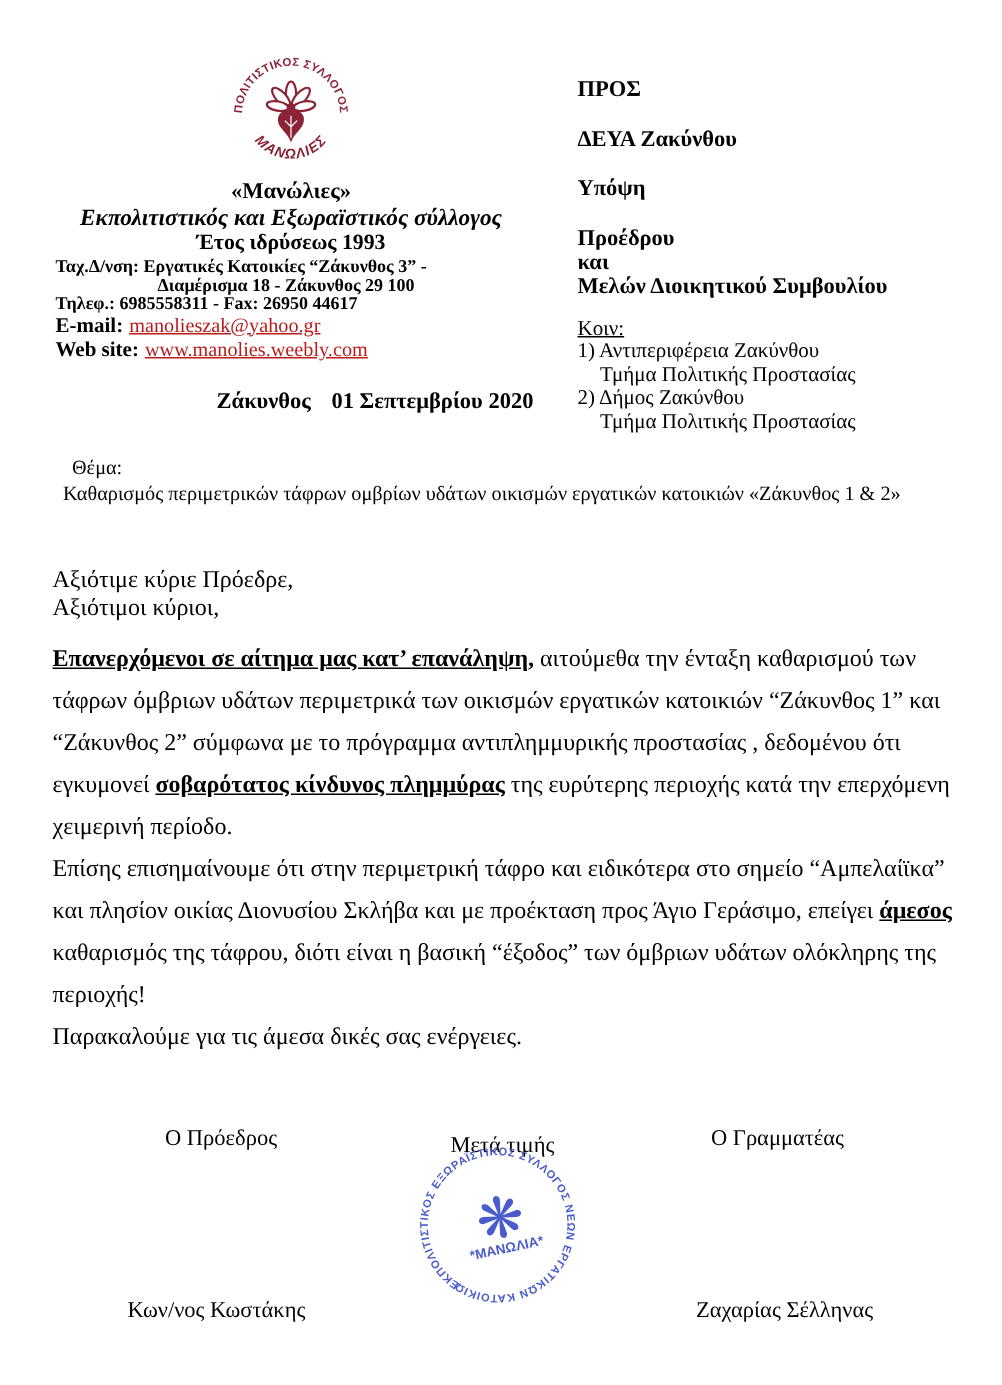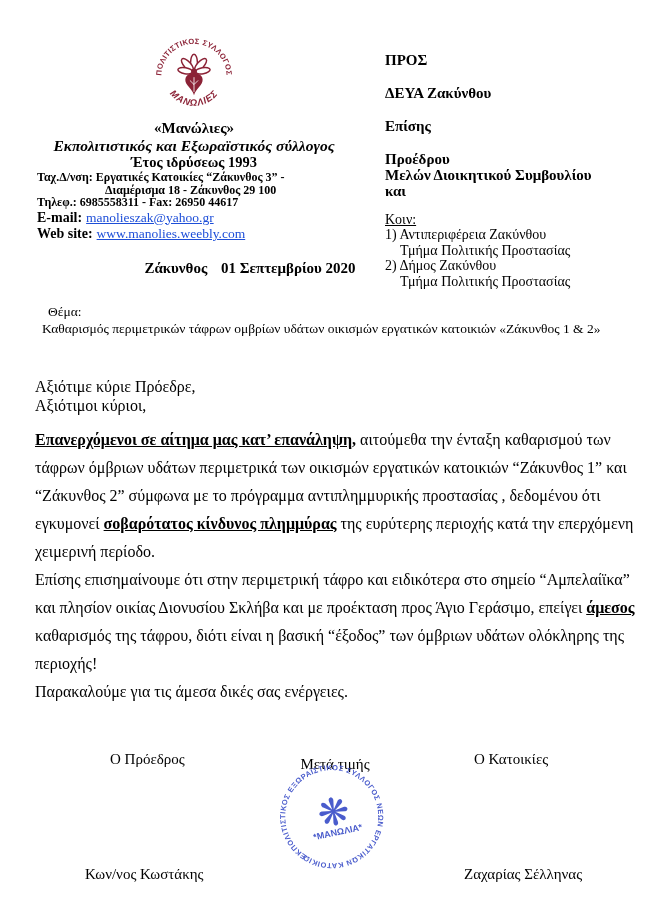--- a/index.html
+++ b/index.html
@@ -12,21 +12,21 @@
   .logo-svg { display:block; margin:0 auto 2px auto; }
   .org-name { font-weight:bold; font-size:15px; line-height:17px; }
   .org-subtitle { font-weight:bold; font-size:15.5px; line-height:17px;font-style:italic; }
   .org-founded { font-weight:bold; font-size:14.5px; line-height:16px; }
   .org-contact { text-align:left; padding-left:19px; margin-top:1px; white-space:nowrap; }
   .addr-line1, .phone-line { font-weight:bold; font-size:12px; line-height:12.5px; }
   .addr-line2 { font-weight:bold; font-size:12px; line-height:12.5px; padding-left:68px; }
   .contact-row { line-height:14.5px; margin-top:1px; }
   .contact-label { font-weight:bold; font-size:14px; }
   .contact-label-fb { font-size:14.5px; text-decoration:underline; }
-  .link { color:#1d4ed8; text-decoration:underline; font-size:13.5px; cursor:pointer; }
+  .link { color:#b91c1c; text-decoration:underline; font-size:13.5px; cursor:pointer; }
   
   .recipient-block { position:absolute; left:385px; top:52px; width:275px; font-size:15px; }
   .rcp-strong { font-weight:bold; line-height:16px; }
   .mb16 { margin-bottom:17px; }
   .cc-block { margin-top:13px; font-size:14px; }
   .cc-label { text-decoration:underline; line-height:15px; }
   .cc-name { line-height:15.5px; }
   .cc-dept { line-height:15.5px; padding-left:15px; }
   
   .date-line { position:absolute; left:110px; top:260px; width:280px; text-align:center;
@@ -102,24 +102,24 @@
       <div class="contact-row">
         <span class="contact-label">Web site:</span>
         <a class="link">www.manolies.weebly.com</a>
       </div>
     </div>
   </div>
 
   <div class="recipient-block">
     <div class="rcp-strong mb16">ΠΡΟΣ</div>
     <div class="rcp-strong mb16">ΔΕΥΑ Ζακύνθου</div>
-    <div class="rcp-strong mb16">Επίσης</div>
+    <div class="rcp-strong mb16">Υπόψη</div>
     <div class="rcp-strong">Προέδρου</div>
+    <div class="rcp-strong">και</div>
     <div class="rcp-strong">Μελών Διοικητικού Συμβουλίου</div>
-    <div class="rcp-strong">και</div>
     <div class="cc-block">
       <div class="cc-label">Κοιν:</div>
       <div class="cc-name">1) Αντιπεριφέρεια Ζακύνθου</div>
       <div class="cc-dept">Τμήμα Πολιτικής Προστασίας</div>
       <div class="cc-name">2) Δήμος Ζακύνθου</div>
       <div class="cc-dept">Τμήμα Πολιτικής Προστασίας</div>
     </div>
   </div>
 
   <div class="date-line">
@@ -135,21 +135,21 @@
   <div class="body-block">
     <div class="salutation">Αξιότιμε κύριε Πρόεδρε,</div>
     <div class="salutation">Αξιότιμοι κύριοι,</div>
     <p class="first"><span class="b-u">Επανερχόμενοι  σε αίτημα  μας  κατ’ επανάληψη,</span><span> αιτούμεθα την ένταξη καθαρισμού των τάφρων όμβριων υδάτων περιμετρικά των οικισμών  εργατικών κατοικιών “Ζάκυνθος 1” και “Ζάκυνθος 2” σύμφωνα με το πρόγραμμα αντιπλημμυρικής προστασίας , δεδομένου ότι εγκυμονεί </span><span class="b-u">σοβαρότατος  κίνδυνος  πλημμύρας</span><span>  της ευρύτερης περιοχής κατά την επερχόμενη χειμερινή περίοδο.</span></p>
     <p><span>Επίσης επισημαίνουμε ότι στην περιμετρική τάφρο και ειδικότερα στο σημείο “Αμπελαίϊκα” και πλησίον οικίας Διονυσίου Σκλήβα και με προέκταση προς Άγιο Γεράσιμο, επείγει </span><span class="b-u">άμεσος</span><span> καθαρισμός της τάφρου, διότι είναι η βασική “έξοδος” των όμβριων υδάτων ολόκληρης της περιοχής!</span></p>
     <p>Παρακαλούμε για τις άμεσα δικές σας ενέργειες.</p>
   </div>
 
   <div class="regards">Μετά τιμής</div>
   <div class="pres-title">Ο Πρόεδρος</div>
-  <div class="sec-title">Ο Κατοικίες</div>
+  <div class="sec-title">Ο Γραμματέας</div>
 
   <div class="stamp-wrap">
     <svg class="stamp-svg" width="118" height="112" viewBox="0 0 130 130">
       <defs>
         <path id="stampArc" d="M 23.6 99.7 A 54 54 0 1 1 23.7 99.8" fill="none"></path>
       </defs>
       <text font-size="8.6" font-weight="bold" fill="#4a5ccc" letter-spacing="0.6" font-family="Liberation Sans, sans-serif">
         <textPath href="#stampArc">ΕΚΠΟΛΙΤΙΣΤΙΚΟΣ ΕΞΩΡΑΪΣΤΙΚΟΣ ΣΥΛΛΟΓΟΣ ΝΕΩΝ ΕΡΓΑΤΙΚΩΝ ΚΑΤΟΙΚΙΩΝ  •</textPath>
       </text>
       <text x="65" y="72" text-anchor="middle" font-size="44" fill="#4a5ccc">❋</text>

